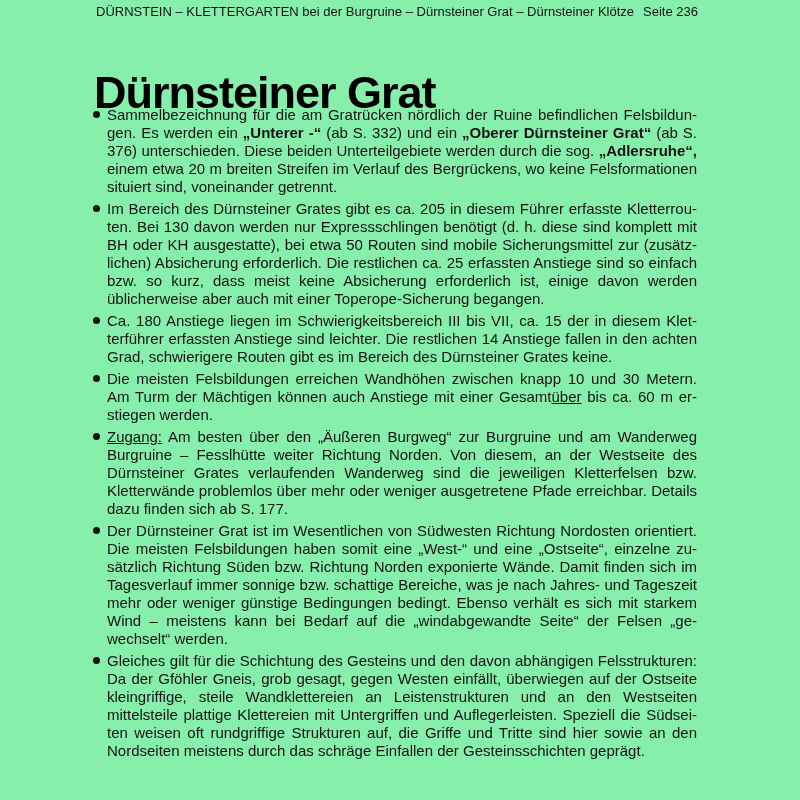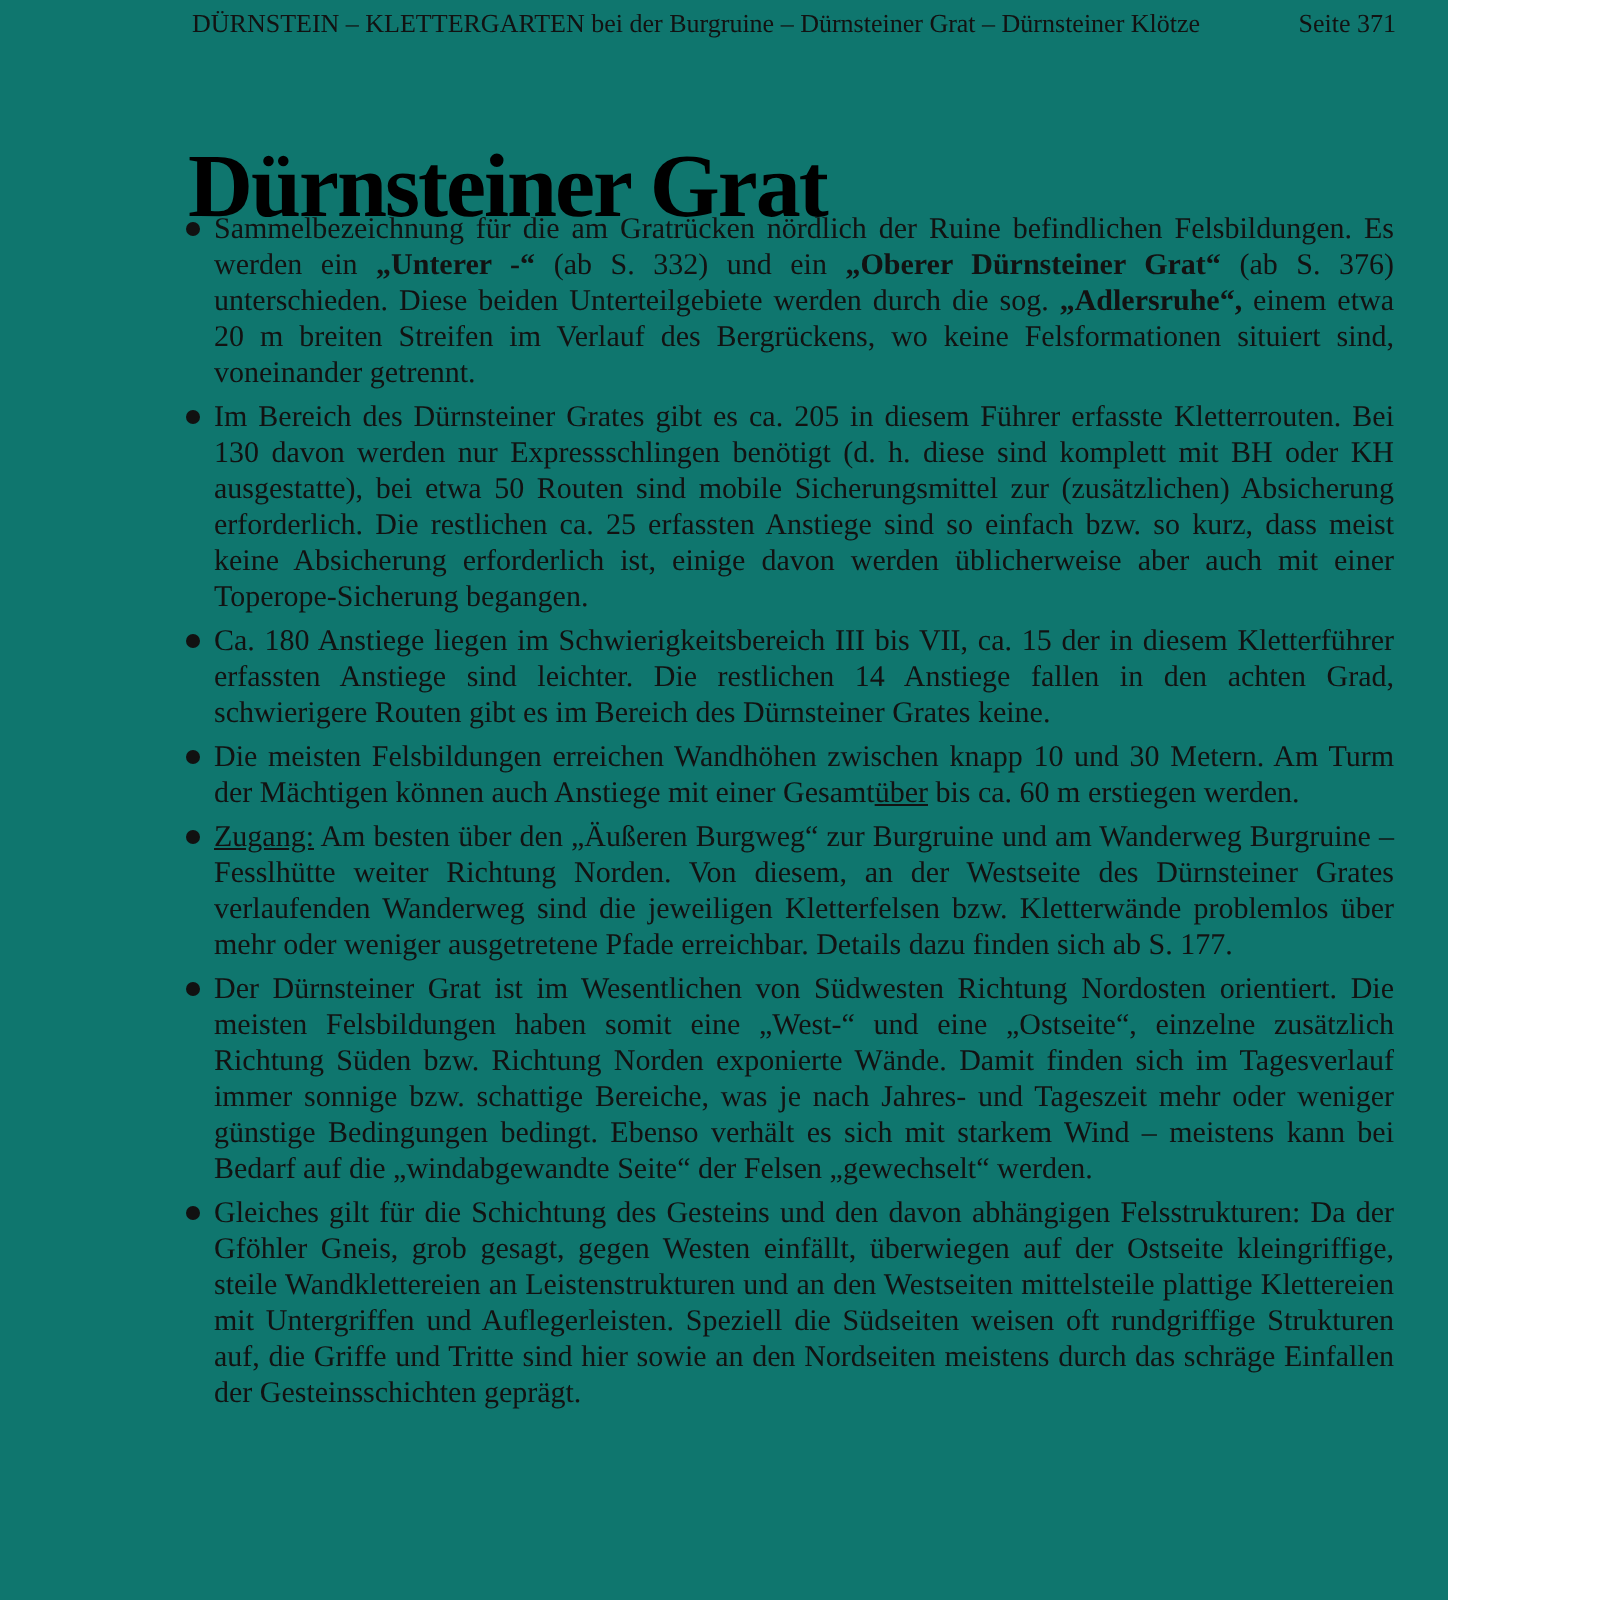--- a/index.html
+++ b/index.html
@@ -5,23 +5,22 @@
   html, body { margin: 0; padding: 0; }
   body {
     width: 800px; height: 800px;
     background: #ffffff;
     overflow: hidden;
     font-family: "Liberation Sans", sans-serif;
     color: #121212;
   }
   .page {
     position: relative;
-    width: 724px; height: 800px;
-    background: #0f766e;
-    font-family: Liberation Serif, serif;
+    width: 800px; height: 800px;
+    background: #86efac;
   }
   .header {
     position: absolute;
     left: 96px; width: 602px; top: 4px;
     display: flex;
     justify-content: space-between;
     font-size: 13px;
     line-height: 16px;
     white-space: nowrap;
   }
@@ -57,21 +56,21 @@
   }
   .b { font-weight: bold; margin-top: 24px; }
   .u { text-decoration: underline; }
 </style>
 </head>
 <body>
 
 <div class="page">
   <div class="header">
     <span>DÜRNSTEIN – KLETTERGARTEN bei der Burgruine – Dürnsteiner Grat – Dürnsteiner Klötze</span>
-    <span>Seite 371</span>
+    <span>Seite 236</span>
   </div>
   <h1 class="title">Dürnsteiner Grat</h1>
   <div class="bullets">
       <div class="bullet"><span class="dot"></span><span><span>Sammelbezeichnung für die am Gratrücken nördlich der Ruine befindlichen Felsbildun­gen. Es werden ein </span><span class="b">„Unterer -“</span><span> (ab S. 332) und ein </span><span class="b">„Oberer Dürnsteiner Grat“</span><span> (ab S. 376) unterschieden. Diese beiden Unterteilgebiete werden durch die sog. </span><span class="b">„Adlersru­he“,</span><span> einem etwa 20 m breiten Streifen im Verlauf des Bergrückens, wo keine Felsfor­mationen situiert sind, voneinander getrennt.</span></span></div>
       <div class="bullet"><span class="dot"></span><span><span>Im Bereich des Dürnsteiner Grates gibt es ca. 205 in diesem Führer erfasste Kletterrou­ten. Bei 130 davon werden nur Expressschlingen benötigt (d. h. diese sind komplett mit BH oder KH ausgestatte), bei etwa 50 Routen sind mobile Sicherungsmittel zur (zusätz­lichen) Absicherung erforderlich. Die restlichen ca. 25 erfassten Anstiege sind so ein­fach bzw. so kurz, dass meist keine Absicherung erforderlich ist, einige davon werden üblicherweise aber auch mit einer Toperope-Sicherung begangen.</span></span></div>
       <div class="bullet"><span class="dot"></span><span><span>Ca. 180 Anstiege liegen im Schwierigkeitsbereich III bis VII, ca. 15 der in diesem Klet­terführer erfassten Anstiege sind leichter. Die restlichen 14 Anstiege fallen in den ach­ten Grad, schwierigere Routen gibt es im Bereich des Dürnsteiner Grates keine.</span></span></div>
       <div class="bullet"><span class="dot"></span><span><span>Die meisten Felsbildungen erreichen Wandhöhen zwischen knapp 10 und 30 Metern. Am Turm der Mächtigen können auch Anstiege mit einer Gesamt</span><span class="u">über</span><span> bis ca. 60 m er­stiegen werden.</span></span></div>
       <div class="bullet"><span class="dot"></span><span><span class="u">Zugang:</span><span> Am besten über den „Äußeren Burgweg“ zur Burgruine und am Wanderweg Burgruine – Fesslhütte weiter Richtung Norden. Von diesem, an der Westseite des Dürnsteiner Grates verlaufenden Wanderweg sind die jeweiligen Kletterfelsen bzw. Kletterwände problemlos über mehr oder weniger ausgetretene Pfade erreichbar. De­tails dazu finden sich ab S. 177.</span></span></div>
       <div class="bullet"><span class="dot"></span><span><span>Der Dürnsteiner Grat ist im Wesentlichen von Südwesten Richtung Nordosten orientiert. Die meisten Felsbildungen haben somit eine „West-“ und eine „Ostseite“, einzelne zu­sätzlich Richtung Süden bzw. Richtung Norden exponierte Wände. Damit finden sich im Tagesverlauf immer sonnige bzw. schattige Bereiche, was je nach Jahres- und Tages­zeit mehr oder weniger günstige Bedingungen bedingt. Ebenso verhält es sich mit star­kem Wind – meistens kann bei Bedarf auf die „windabgewandte Seite“ der Felsen „ge­wechselt“ werden.</span></span></div>
       <div class="bullet"><span class="dot"></span><span><span>Gleiches gilt für die Schichtung des Gesteins und den davon abhängigen Felsstruktu­ren: Da der Gföhler Gneis, grob gesagt, gegen Westen einfällt, überwiegen auf der Ost­seite kleingriffige, steile Wandklettereien an Leistenstrukturen und an den Westseiten mittelsteile plattige Klettereien mit Untergriffen und Auflegerleisten. Speziell die Südsei­ten weisen oft rundgriffige Strukturen auf, die Griffe und Tritte sind hier sowie an den Nordseiten meistens durch das schräge Einfallen der Gesteinsschichten geprägt.</span></span></div>

